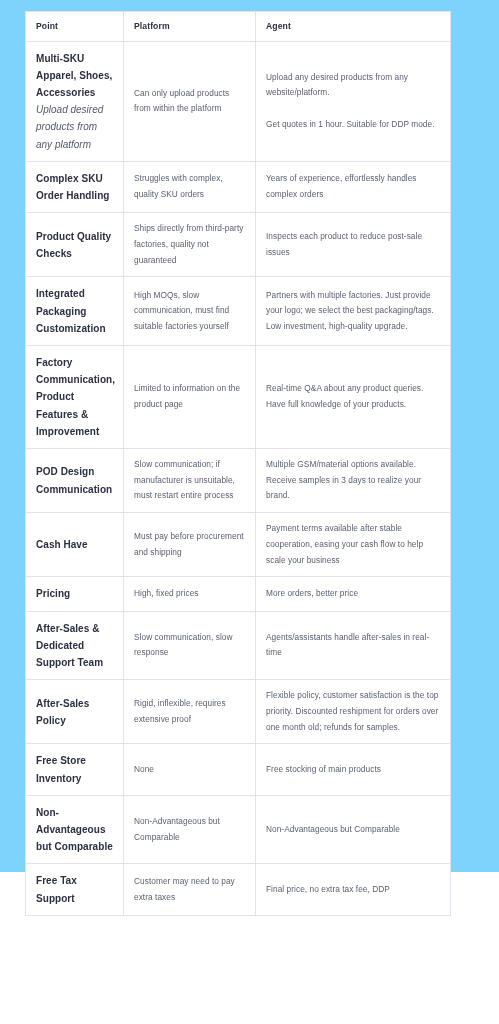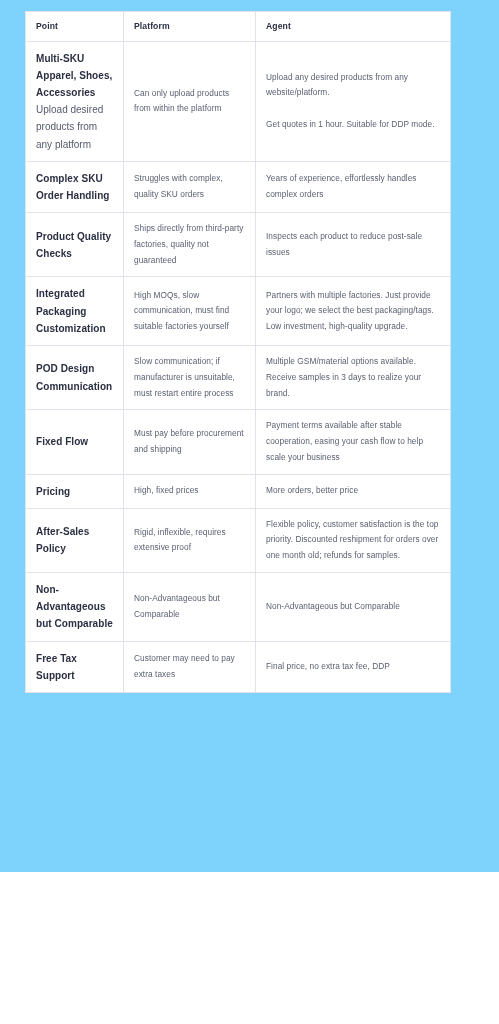--- a/index.html
+++ b/index.html
@@ -60,20 +60,21 @@
     color: #2b2f42;
     line-height: 1.72;
     letter-spacing: 0.05px;
     vertical-align: middle;
   }
   table.cmp td.point .sub {
     display: block;
     font-weight: normal;
     color: #55596b;
     letter-spacing: 0;
+    font-style: italic;
   }
   table.cmp td.body {
     font-size: 8.3px;
     font-weight: normal;
     color: #5a5f70;
     line-height: 1.9;
     letter-spacing: 0.05px;
     vertical-align: middle;
   }
   table.cmp td.body p {
@@ -136,53 +137,80 @@
           <tr>
             <td class="point"><span>Integrated Packaging Customization</span></td>
             <td class="body">
               <p>High MOQs, slow communication, must find suitable factories yourself</p>
             </td>
             <td class="body">
               <p>Partners with multiple factories. Just provide your logo; we select the best packaging/tags. Low investment, high-quality upgrade.</p>
             </td>
           </tr>
           <tr>
+            <td class="point"><span>Factory Communication, Product Features &amp; Improvement</span></td>
+            <td class="body">
+              <p>Limited to information on the product page</p>
+            </td>
+            <td class="body">
+              <p>Real-time Q&amp;A about any product queries. Have full knowledge of your products.</p>
+            </td>
+          </tr>
+          <tr>
             <td class="point"><span>POD Design Communication</span></td>
             <td class="body">
               <p>Slow communication; if manufacturer is unsuitable, must restart entire process</p>
             </td>
             <td class="body">
               <p>Multiple GSM/material options available. Receive samples in 3 days to realize your brand.</p>
             </td>
           </tr>
           <tr>
-            <td class="point"><span>Fixed Flow</span></td>
+            <td class="point"><span>Cash Have</span></td>
             <td class="body">
               <p>Must pay before procurement and shipping</p>
             </td>
             <td class="body">
               <p>Payment terms available after stable cooperation, easing your cash flow to help scale your business</p>
             </td>
           </tr>
           <tr>
             <td class="point"><span>Pricing</span></td>
             <td class="body">
               <p>High, fixed prices</p>
             </td>
             <td class="body">
               <p>More orders, better price</p>
             </td>
           </tr>
           <tr>
+            <td class="point"><span>After-Sales &amp; Dedicated Support Team</span></td>
+            <td class="body">
+              <p>Slow communication, slow response</p>
+            </td>
+            <td class="body">
+              <p>Agents/assistants handle after-sales in real-time</p>
+            </td>
+          </tr>
+          <tr>
             <td class="point"><span>After-Sales Policy</span></td>
             <td class="body">
               <p>Rigid, inflexible, requires extensive proof</p>
             </td>
             <td class="body">
               <p>Flexible policy, customer satisfaction is the top priority. Discounted reshipment for orders over one month old; refunds for samples.</p>
+            </td>
+          </tr>
+          <tr>
+            <td class="point"><span>Free Store Inventory</span></td>
+            <td class="body">
+              <p>None</p>
+            </td>
+            <td class="body">
+              <p>Free stocking of main products</p>
             </td>
           </tr>
           <tr>
             <td class="point"><span>Non-Advantageous but Comparable</span></td>
             <td class="body">
               <p>Non-Advantageous but Comparable</p>
             </td>
             <td class="body">
               <p>Non-Advantageous but Comparable</p>
             </td>

